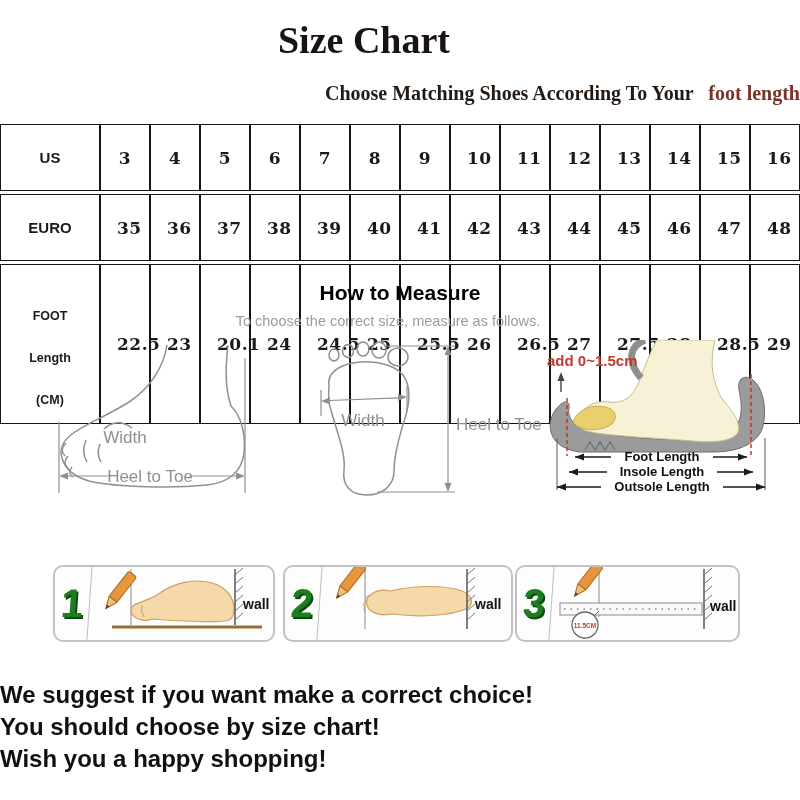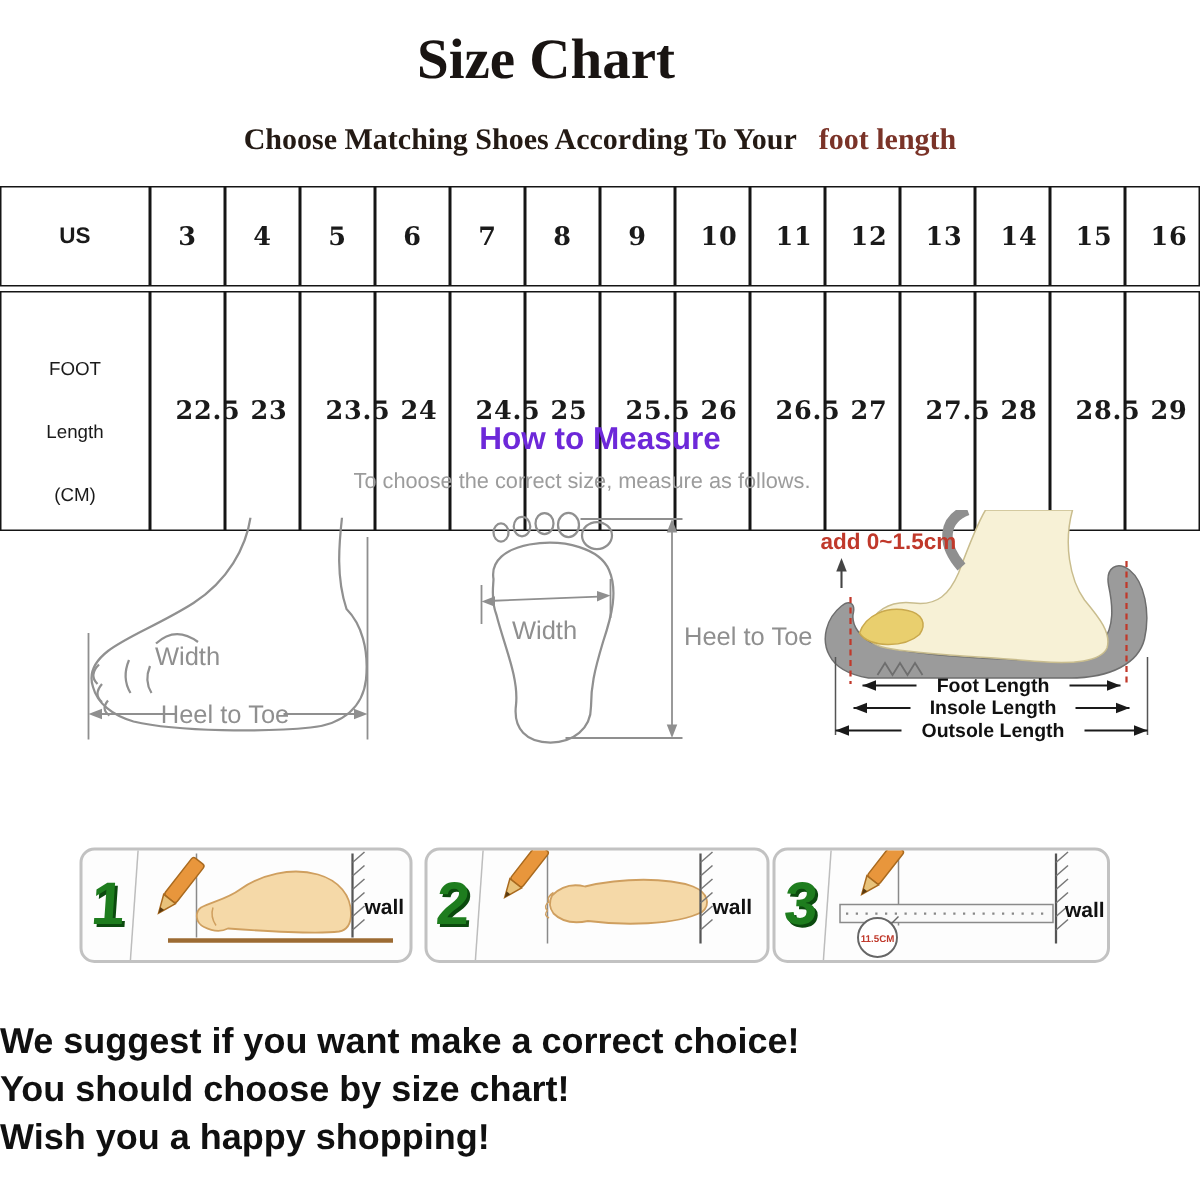--- a/index.html
+++ b/index.html
@@ -3,36 +3,36 @@
 <meta charset="utf-8">
 <style>
   html,body{margin:0;padding:0;background:#fff;}
   #page{position:relative;width:800px;height:800px;background:#ffffff;overflow:hidden;
         font-family:"Liberation Sans", sans-serif;color:#1a1a1a;}
   .abs{position:absolute;}
 
   
   .title{top:18px;left:0;width:728px;text-align:center;
          font-family:"Liberation Serif", serif;font-weight:bold;font-size:38px;color:#191412;}
-  .subtitle{top:82px;left:0;width:800px;text-align:center;
+  .subtitle{top:82px;left:0;width:800px;text-align:right;
             font-family:"Liberation Serif", serif;font-weight:bold;font-size:20px;color:#241a14;}
   .subtitle .accent{color:#7a3328;}
 
   
   .tablewrap{top:121px;left:0;width:800px;}
   table.size{width:800px;border-collapse:separate;border-spacing:0 3px;table-layout:fixed;}
   table.size td{border:1.6px solid #151515;text-align:center;vertical-align:middle;padding:16px;background:#fff;}
   td.rowlabel{width:66px;font-weight:bold;font-size:15px;}
   tr.r1 td,tr.r2 td{height:33px;}
   tr.r3 td{height:51px;}
   td.num{font-family:"DejaVu Serif", serif;font-weight:bold;font-size:17px;letter-spacing:.5px;}
-  .footlabel span{display:block;font-weight:normal;font-size:12.5px;line-height:14px;margin-top:28px;}
-
-  
-  .howhead{top:281px;left:0;width:800px;text-align:center;font-size:21px;font-weight:600;color:#6d28d9;}
+  .footlabel span{display:block;font-weight:bold;font-size:12.5px;line-height:14px;margin-top:28px;}
+
+  
+  .howhead{top:281px;left:0;width:800px;text-align:center;font-size:21px;font-weight:600;color:#000000;}
   .howsub{top:313px;left:0;width:776px;text-align:center;font-size:14.5px;color:#9c9c9c;}
 
   .gray-label{fill:#8f8f8f;font-family:"Liberation Sans", sans-serif;font-size:17px;}
   .dim-label{fill:#111;font-family:"Liberation Sans", sans-serif;font-size:13px;font-weight:bold;}
   .red-label{fill:#c0392b;font-family:"Liberation Sans", sans-serif;font-size:15px;font-weight:bold;}
   .wall-label{fill:#111;font-family:"Liberation Sans", sans-serif;font-size:14px;font-weight:bold;}
 
   .note{top:506px;left:57px;font-size:16.5px;color:#2b2b2b;}
 
   
@@ -72,29 +72,46 @@
         <td class="num">8</td>
         <td class="num">9</td>
         <td class="num">10</td>
         <td class="num">11</td>
         <td class="num">12</td>
         <td class="num">13</td>
         <td class="num">14</td>
         <td class="num">15</td>
         <td class="num">16</td>
       </tr>
+      <tr class="r2">
+        <td class="rowlabel">EURO</td>
+        <td class="num">35</td>
+        <td class="num">36</td>
+        <td class="num">37</td>
+        <td class="num">38</td>
+        <td class="num">39</td>
+        <td class="num">40</td>
+        <td class="num">41</td>
+        <td class="num">42</td>
+        <td class="num">43</td>
+        <td class="num">44</td>
+        <td class="num">45</td>
+        <td class="num">46</td>
+        <td class="num">47</td>
+        <td class="num">48</td>
+      </tr>
       <tr class="r3">
         <td class="rowlabel footlabel">
           <span>FOOT</span>
           <span>Length</span>
           <span>(CM)</span>
         </td>
         <td class="num">22.5</td>
         <td class="num">23</td>
-        <td class="num">23.5</td>
+        <td class="num">20.1</td>
         <td class="num">24</td>
         <td class="num">24.5</td>
         <td class="num">25</td>
         <td class="num">25.5</td>
         <td class="num">26</td>
         <td class="num">26.5</td>
         <td class="num">27</td>
         <td class="num">27.5</td>
         <td class="num">28</td>
         <td class="num">28.5</td>

